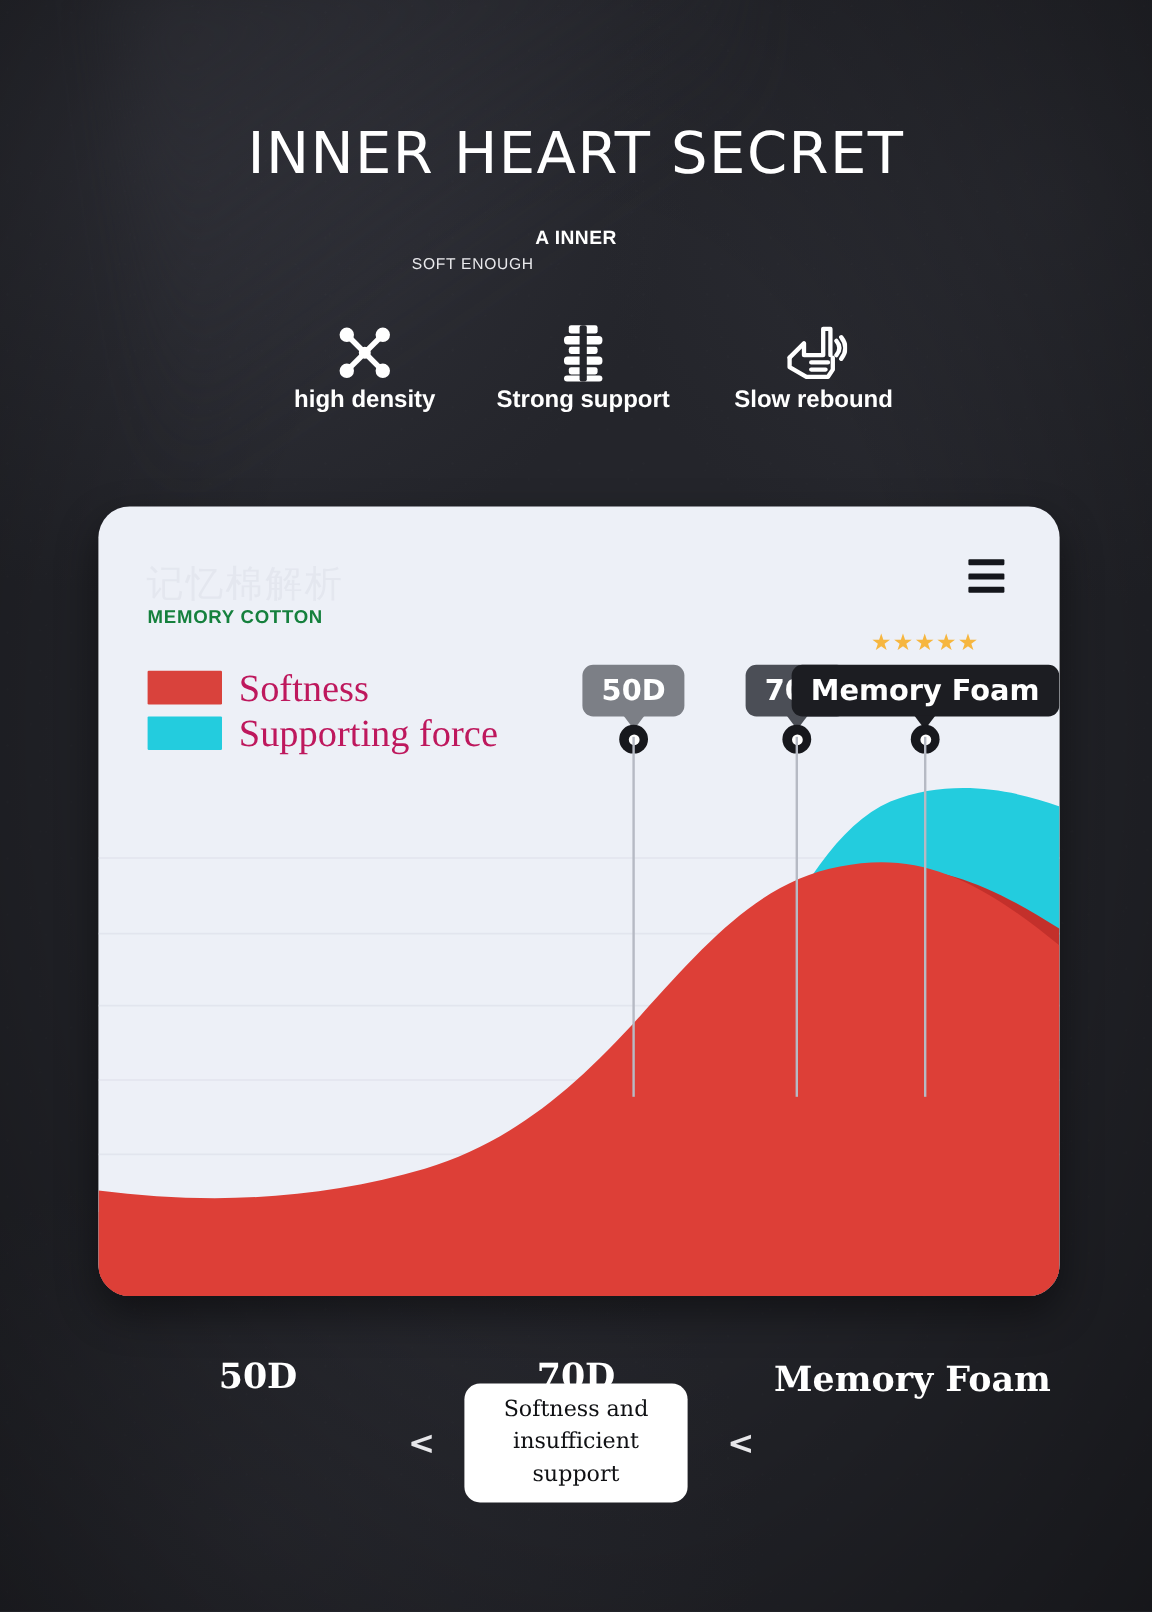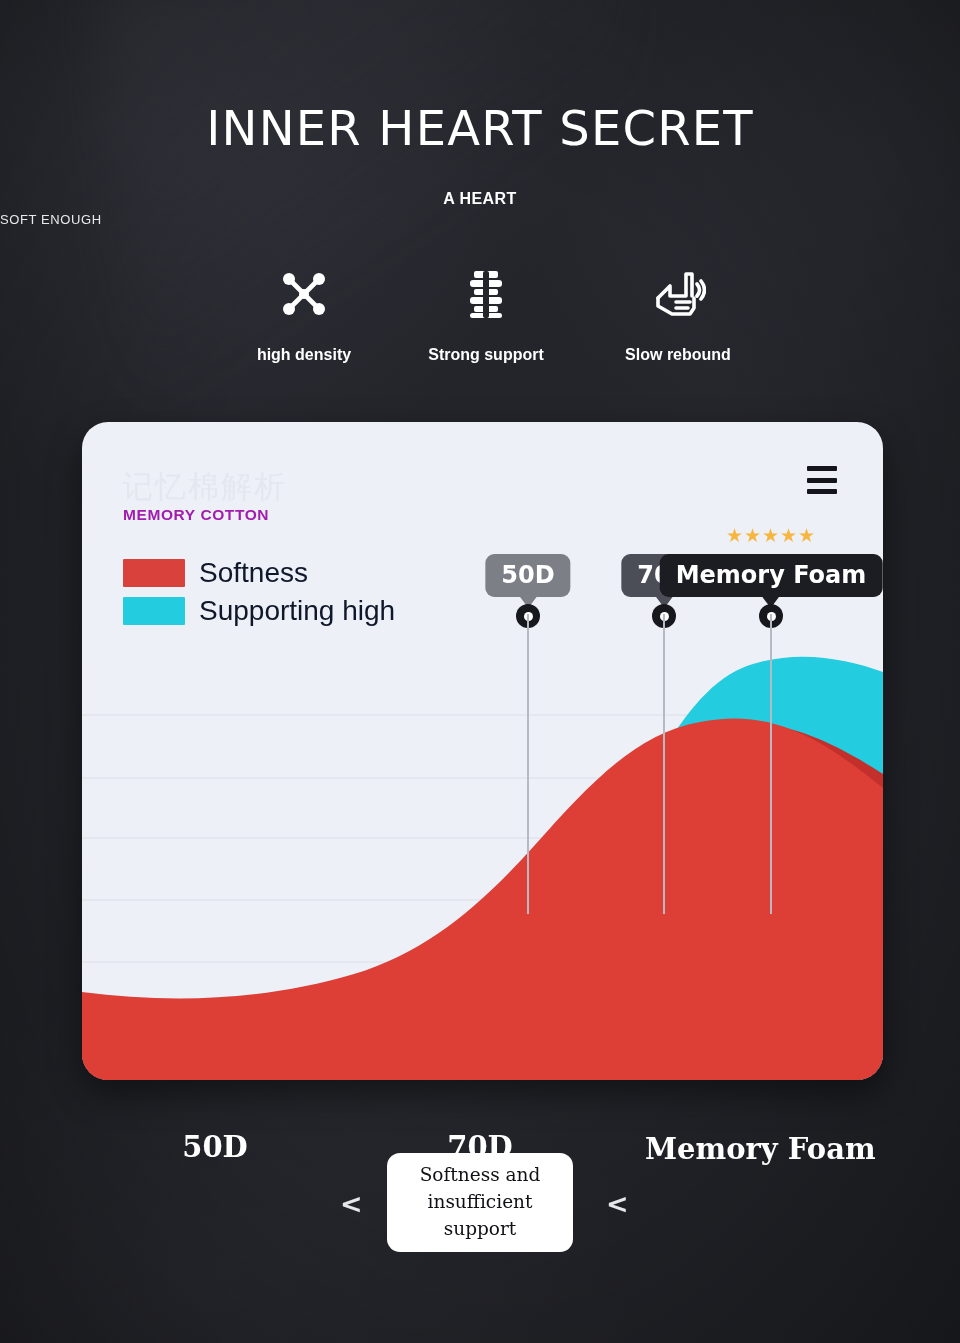--- a/index.html
+++ b/index.html
@@ -46,56 +46,56 @@
   }
 
   
   #page-title {
     position:absolute; top:100px; left:0; width:960px; text-align:center;
     color:#fff; font-size:48px; letter-spacing:1.2px; font-weight:400;
     font-family:"DejaVu Sans", sans-serif;
   }
   #sub-a { position:absolute; top:190px; left:0; width:960px; text-align:center;
     color:#fff; font-size:16px; font-weight:bold; letter-spacing:.4px; }
-  #sub-b { position:absolute; top:212px; left:0; width:788px; 
+  #sub-b { position:absolute; top:212px; left:0; width:788px; text-align:center;
     color:#e9e9ec; font-size:13px; letter-spacing:.6px; }
 
   
   #features { position:absolute; top:266px; left:0; width:960px; height:110px; }
   .feature { position:absolute; text-align:center; color:#fff; }
   .feature .ficon { height:56px; display:flex; align-items:center; justify-content:center; }
-  .feature .flabel { margin-top:24px; font-size:16px; font-weight:bold; white-space:nowrap; }
+  .feature .flabel { margin-top:0; font-size:20px; font-weight:bold; white-space:nowrap; }
   #feature-0 { left:194px; top:0; width:220px; }
   #feature-1 { left:376px; top:0; width:220px; }
   #feature-2 { left:568px; top:0; width:220px; }
 
   
   #chart-card {
     position:absolute; left:82px; top:422px; width:801px; height:658px;
     background:#edf0f7; border-radius:26px; overflow:hidden;
     box-shadow:0 14px 34px rgba(0,0,0,.45);
   }
   #watermark {
     position:absolute; left:40px; top:44px;
     font-size:31px; color:#e4e7ef; letter-spacing:2px;
     font-family:"DejaVu Sans", sans-serif;
   }
   #brand {
     position:absolute; left:41px; top:84px;
-    font-size:15.5px; font-weight:bold; color:#a21caf; letter-spacing:.6px;
+    font-size:15.5px; font-weight:bold; color:#15803d; letter-spacing:.6px;
   }
   #menu-btn { position:absolute; right:46px; top:44px; width:30px; height:28px;
     display:flex; flex-direction:column; justify-content:space-between; cursor:pointer; }
   #menu-btn i { display:block; height:5px; background:#14161c; border-radius:1px; }
 
   
   #legend { position:absolute; left:41px; top:134px; }
   .legend-row { display:flex; align-items:center; height:34px; margin-bottom:4px; }
   .legend-sw { width:62px; height:28px; margin-right:14px; border-radius:1px; }
-  .legend-lb { font-size:28px; color:#0f172a; font-family:Liberation Sans, sans-serif; }
+  .legend-lb { font-size:32px; color:#be185d; font-family:Liberation Serif, serif; }
 
   
   #plot { position:absolute; left:0; top:0; width:801px; height:658px; }
 
   
   .marker { position:absolute; }
   .marker .stem { position:absolute; left:50%; top:52px; width:2px; height:300px;
     margin-left:-1px; background:#b6bac4; }
   .marker .dot { position:absolute; left:50%; top:42px; margin-left:-12px;
     width:24px; height:24px; border-radius:50%; background:#17181d;
@@ -141,21 +141,21 @@
 <div id="backdrop">
   <div class="glow-a"></div>
   <div class="glow-b"></div>
   <div class="glow-c"></div>
   <div class="streak"></div>
   <div class="grain"></div>
   <div class="vign"></div>
 </div>
 
 <div id="page-title">INNER HEART SECRET</div>
-<div id="sub-a">A HEART</div>
+<div id="sub-a">A INNER</div>
 <div id="sub-b">SOFT ENOUGH</div>
 
 <div id="features">
 
   <div class="feature" id="feature-0">
     <div class="ficon">
       <svg width="52" height="52" viewBox="0 0 52 52">
         <g stroke="#ffffff" stroke-width="4.6" stroke-linecap="round">
           <line x1="12" y1="12" x2="40" y2="40"></line>
           <line x1="40" y1="12" x2="12" y2="40"></line>
@@ -245,21 +245,21 @@
     <i></i>
   </div>
 
   <div id="legend">
     <div class="legend-row">
       <span class="legend-sw" style="background:#d9423c"></span>
       <span class="legend-lb">Softness</span>
     </div>
     <div class="legend-row">
       <span class="legend-sw" style="background:#23ccde"></span>
-      <span class="legend-lb">Supporting high</span>
+      <span class="legend-lb">Supporting force</span>
     </div>
   </div>
 
   <div class="marker" style="left:363px; top:140px; width:166px;">
     <div class="bubble" style="background:#7c7f86; color:#7c7f86;">
       <span style="color:#fff">50D</span>
     </div>
     <div class="dot">
         <em></em>
       </div>

